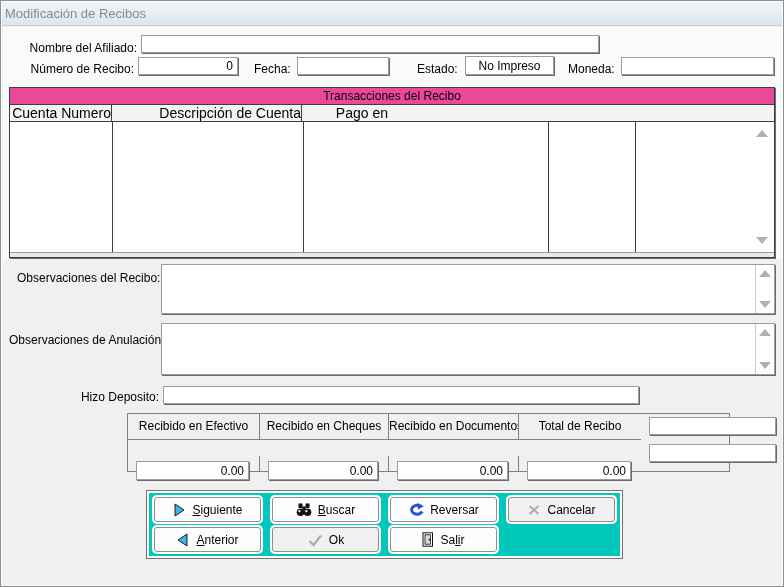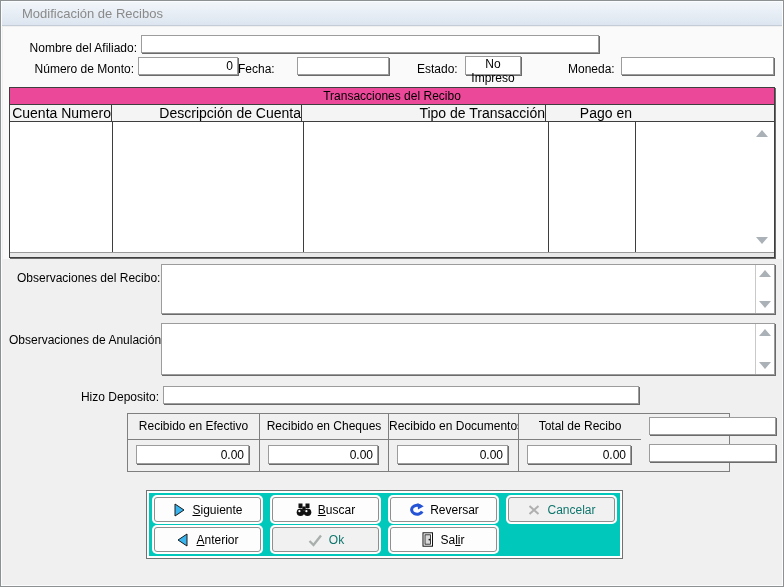--- a/index.html
+++ b/index.html
@@ -10,21 +10,21 @@
     position:relative; width:784px; height:587px;
     background:#F0F0F0;
     border:1px solid #8E9192;
     box-shadow: inset 1px 1px 0 #FAFCFD, inset -1px -1px 0 #FAFCFD;
     overflow:hidden;
   }
   .titlebar {
     position:absolute; left:1px; top:1px; right:1px; height:24px;
     background:linear-gradient(#F2F6FA, #DCE5F0);
     border-bottom:1px solid #C3CCD7;
-    display:flex; align-items:center; padding-left:20px;
+    display:flex; align-items:center; padding-left:3px;
   }
   .titlebar .title { font-size:13px; color:#8A8A8A; }
 
   .toppanel { position:absolute; left:2px; top:26px; width:780px; height:232px; background:#FAFAFA; }
 
   .lbl { position:absolute; font-size:12px; color:#000; white-space:nowrap; }
   .r { text-align:right; }
 
   .field {
     position:absolute; background:#FFFFFF;
@@ -84,72 +84,71 @@
   
   .totgrid {
     position:absolute; left:126px; top:412px; width:603px; height:59px;
     display:grid; grid-template-columns:132px 129px 130px 122px; grid-template-rows:26px 31px;
     border:1px solid #7F7F7F; background:#F0F0F0;
   }
   .totgrid .th {
     border-right:1px solid #7F7F7F; border-bottom:1px solid #7F7F7F;
     font-size:12px; text-align:center; line-height:25px; white-space:nowrap; overflow:hidden;
   }
-  .totgrid .tc { border-right:1px solid #7F7F7F; position:relative; }
+  .totgrid .tc { border-right:1px solid #7F7F7F; position:relative;margin-top:16px; }
   .totgrid .th:nth-child(4), .totgrid .tc:last-child { border-right:none; }
   .totgrid .tc .field { left:8px; right:10px; top:5px; height:19px; width:auto; }
 
   
   .btnpanel {
     position:absolute; left:145px; top:489px; width:477px; height:69px;
     background:#00C9BB; border:1px solid #6F7271;
     box-shadow: inset 0 0 0 2px #FFFFFF;
     display:grid; grid-template-columns:repeat(4,107px); grid-template-rows:25px 25px;
     column-gap:11px; row-gap:5px; padding:6px 7px;
   }
   .panel-btn {
     display:flex; align-items:center; justify-content:center; gap:6px;
     background:#FDFDFD; border:1px solid #8F8F8F; border-radius:3px;
     box-shadow:0 0 0 2px #FFFFFF;
     font-family:"Liberation Sans", sans-serif; font-size:12px; color:#000; cursor:default;
     padding:0;
   }
-  .panel-btn.disabled { background:#F1F1F1; color:#0f766e; }
+  .panel-btn.disabled { background:#F1F1F1; color:#000000; }
   .panel-btn .acc { text-decoration:underline; }
   .panel-btn svg { flex:0 0 auto; }
 </style>
 </head>
 <body>
 
 <div class="window">
 
   <div class="titlebar">
     <span class="title">Modificación de Recibos</span>
   </div>
 
   <div class="toppanel"></div>
 
   <span class="lbl r" style="left:28px; top:40px; width:108px;">Nombre del Afiliado:</span>
   <input class="field" style="left: 140px; top: 34px; width: 458px; height: 18px;" value="">
 
-  <span class="lbl r" style="left:26px; top:61px; width:107px;">Número de Monto:</span>
+  <span class="lbl r" style="left:26px; top:61px; width:107px;">Número de Recibo:</span>
   <input class="field num" style="left: 137px; top: 56px; width: 100px; height: 18px;" value="0">
-  <span class="lbl" style="left:237px; top:61px;">Fecha:</span>
+  <span class="lbl" style="left:253px; top:61px;">Fecha:</span>
   <input class="field" style="left: 296px; top: 56px; width: 92px; height: 18px;" value="">
   <span class="lbl" style="left:416px; top:61px;">Estado:</span>
-  <button class="estado-btn" style="left:464px; top:55px; width:56px; height:19px;">No Impreso</button>
+  <button class="estado-btn" style="left:464px; top:55px; width:89px; height:19px;">No Impreso</button>
   <span class="lbl" style="left:567px; top:61px;">Moneda:</span>
   <input class="field" style="left: 620px; top: 56px; width: 153px; height: 18px;" value="">
 
   <div class="grid">
     <div class="grid-banner">Transacciones del Recibo</div>
     <div class="grid-header">
       <div class="hc c0">Cuenta Numero</div>
       <div class="hc c1">Descripción de Cuenta</div>
-      <div class="hc c2">Tipo de Transacción</div>
       <div class="hc c3">Pago en</div>
     </div>
     <div class="grid-body">
       <div class="vline v0"></div>
       <div class="vline v1"></div>
       <div class="vline v2"></div>
       <div class="vline v3"></div>
       <div class="tri-up" style="right:6px; top:8px;"></div>
       <div class="tri-down" style="right:6px; bottom:8px;"></div>
     </div>

